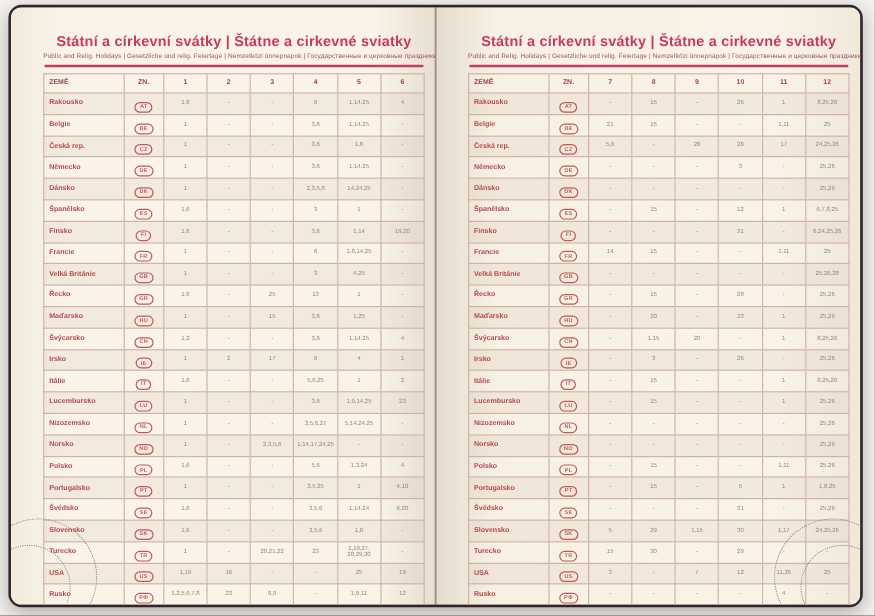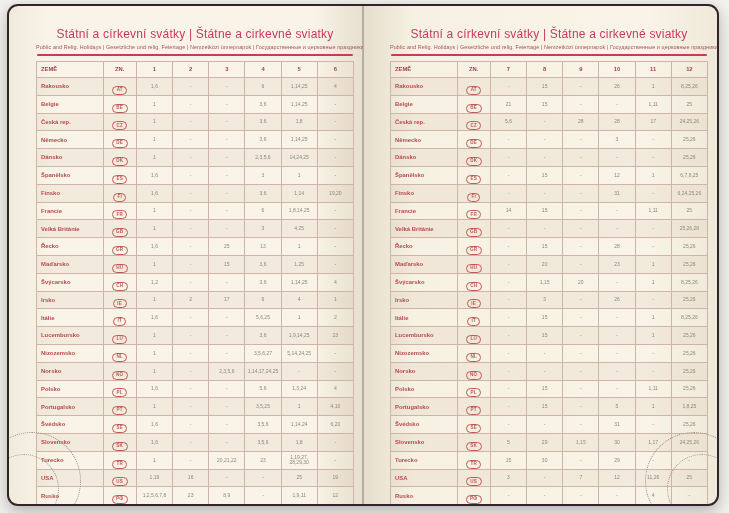--- a/index.html
+++ b/index.html
@@ -25,21 +25,21 @@
     background:linear-gradient(90deg,#f1ebdc 0%,#f9f4e7 12%,#f9f4e7 86%,#e7dfcf 100%);
   }
   .page.right{
     background:linear-gradient(90deg,#e5ddcc 0%,#f7f1e3 14%,#f9f4e7 80%,#f0e9da 100%);
   }
   .spine{
     position:absolute;left:50%;top:0;bottom:0;width:2px;margin-left:-1px;
     background:rgba(70,45,45,0.28);
   }
   .page-title{
-    text-align:center;font-weight:normal;font-size:12px;letter-spacing:0.2px;
+    text-align:center;font-weight:bold;font-size:12px;letter-spacing:0.2px;
     color:#c73a63;margin:0 0 3px 0;
   }
   .page-subtitle{
     text-align:center;font-size:5.4px;color:#a2525e;letter-spacing:0.1px;
     margin:0 0 4px 0;white-space:nowrap;
   }
   .rule{
     height:2px;background:#c73a63;border-radius:1px;margin:0 1px 5px 1px;
   }
   table.holidays{

